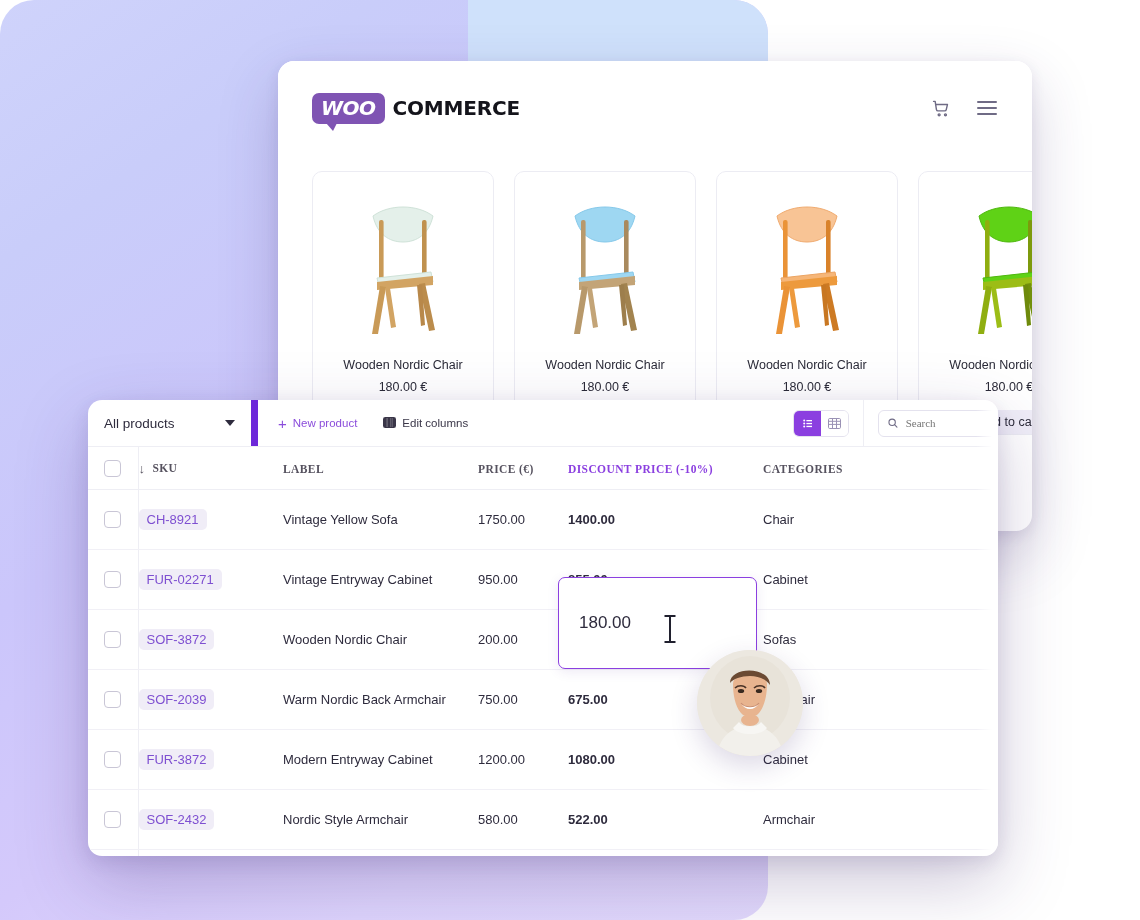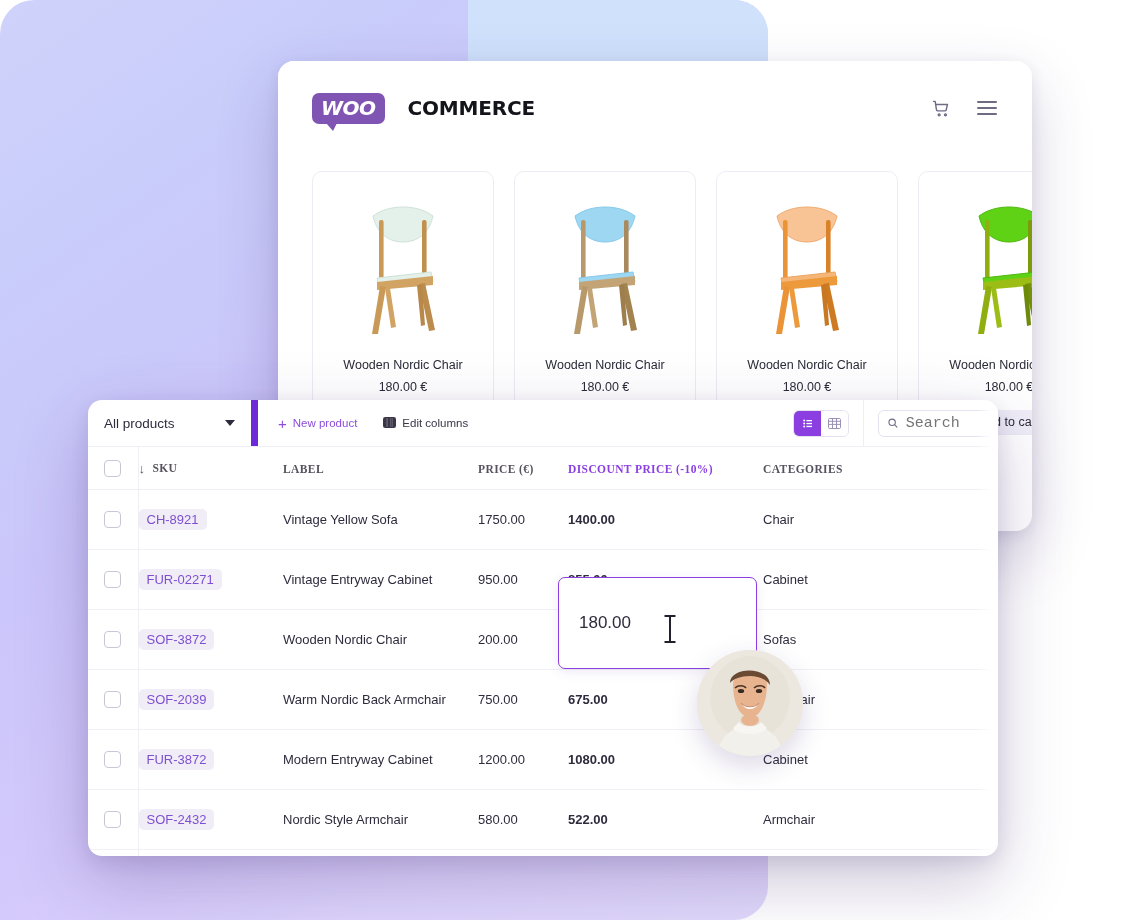--- a/index.html
+++ b/index.html
@@ -31,37 +31,37 @@
     background:#ffffff;border-radius:16px;
     box-shadow:0 24px 60px rgba(60,40,110,.22), 0 4px 14px rgba(60,40,110,.10);
     overflow:hidden;
   }
   .browser-header{
     position:absolute;left:0;top:0;right:0;height:94px;background:#fff;
     display:flex;align-items:center;justify-content:space-between;
     padding:0 34px;box-sizing:border-box;
   }
   
-  .woo-logo{display:flex;align-items:center;gap:16px;justify-content:flex-end;}
+  .woo-logo{display:flex;align-items:center;gap:8px;justify-content:flex-end;}
   .woo-bubble{
     position:relative;background:#7f54b3;border-radius:7px;
     padding:5px 9px 6px 9px;display:flex;align-items:center;
   }
   .woo-bubble::after{
     content:"";position:absolute;left:14px;bottom:-7px;
     width:0;height:0;border-left:7px solid transparent;
     border-right:4px solid transparent;border-top:8px solid #7f54b3;
   }
   .woo-bubble span{
     color:#fff;font-weight:bold;font-size:20px;letter-spacing:-.5px;
     font-style:italic;font-family:"DejaVu Sans",sans-serif;line-height:1;
   }
   .woo-word{
     color:#14141b;font-weight:bold;font-size:20px;letter-spacing:-.2px;
-    margin-left:7px;font-family:"DejaVu Sans",sans-serif;
+    margin-left:0;font-family:"DejaVu Sans",sans-serif;
   }
   .browser-actions{display:flex;align-items:center;gap:24px;}
   .icon-btn{width:22px;height:22px;display:flex;align-items:center;justify-content:center;cursor:pointer;}
 
   
   .product-row{
     position:absolute;left:34px;top:110px;display:flex;gap:20px;
   }
   .product-card{
     width:182px;height:264px;background:#fff;border:1px solid #ececf3;
@@ -107,22 +107,22 @@
   }
   .vt{width:27px;height:25px;display:flex;align-items:center;justify-content:center;cursor:pointer;background:#fff;}
   .vt.on{background:#8b3fe0;}
   .tb-divider{width:1px;background:#eeeef4;height:46px;margin-right:14px;}
   .search-box{
     width:120px;height:27px;border:1px solid #e4e2ee;border-radius:6px;
     display:flex;align-items:center;gap:6px;padding:0 9px;box-sizing:border-box;
     overflow:hidden;
   }
   .search-box input{
-    border:none;outline:none;font-size:15px;color:#b5b2c4;width:100%;
-    font-family:Liberation Mono, monospace;background:transparent;
+    border:none;outline:none;font-size:11px;color:#b5b2c4;width:100%;
+    font-family:Liberation Serif, serif;background:transparent;
   }
 
   
   table.products{border-collapse:collapse;width:100%;table-layout:fixed;}
   table.products th{
     font-size:11.5px;letter-spacing:.4px;color:#56525f;font-weight:bold;
     text-align:left;padding:13px 0 12px 0;border-bottom:1px solid #eeeef4;
     text-transform:uppercase;
     font-family:Liberation Serif, serif;
   }

